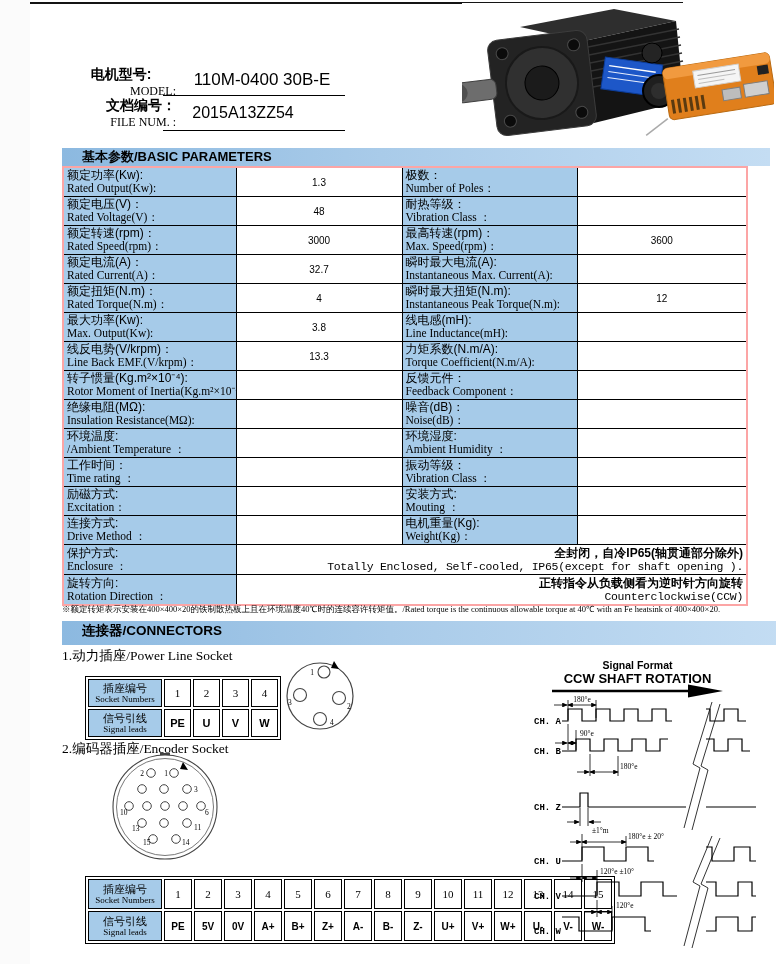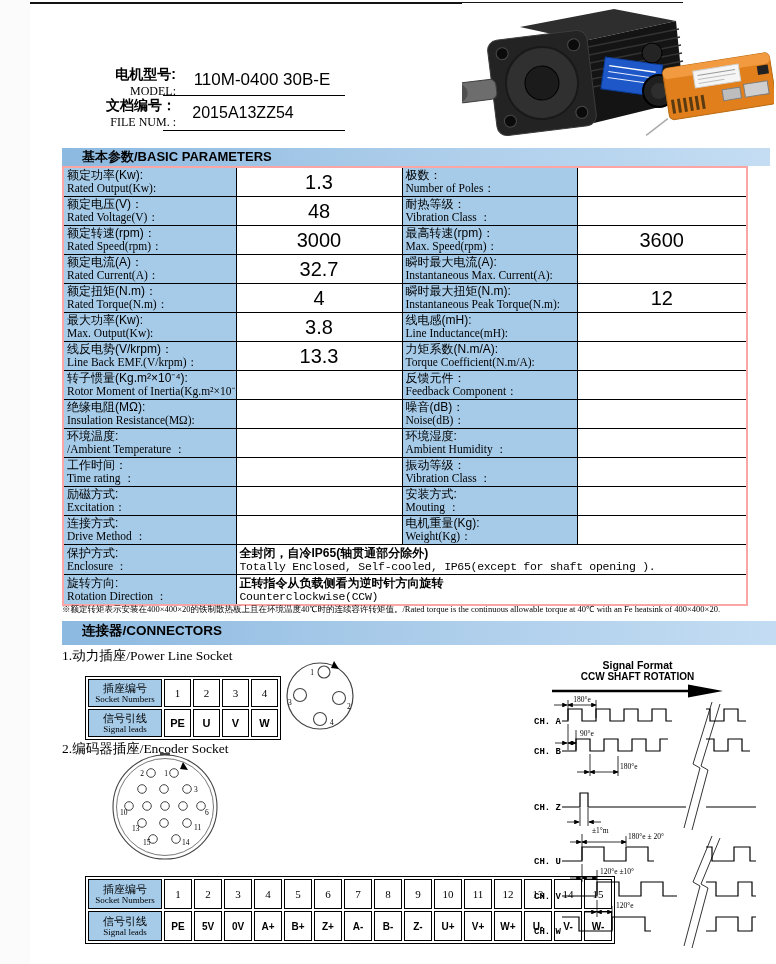--- a/index.html
+++ b/index.html
@@ -20,22 +20,22 @@
         font-size:13px;font-weight:bold;
         background:linear-gradient(90deg,#8cb9e0 0%,#a9cbe9 45%,#c4ddf3 100%);}
 
   
   table.params{position:absolute;left:62px;top:166px;width:684px;border-collapse:collapse;
                border:2px solid #fca5a5;table-layout:fixed;background:#fff;}
   table.params td{border:1px solid #000;padding:1px 3px;vertical-align:middle;overflow:hidden;}
   td.cell-label{background:#a6cbe9;}
   td.cell-label .cn{font-size:12px;line-height:13px;white-space:nowrap;}
   td.cell-label .en{font-size:11.5px;line-height:13px;font-family:"Liberation Serif",serif;white-space:nowrap;}
-  td.cell-value{text-align:center;font-size:20px;}
-  td.cell-fullvalue{text-align:left;}
+  td.cell-value{text-align:center;font-size:10px;}
+  td.cell-fullvalue{text-align:right;}
   td.cell-fullvalue .fv-cn{font-size:12px;line-height:14px;font-weight:bold;}
   td.cell-fullvalue .fv-en{font-size:11.5px;line-height:13px;font-family:"Liberation Mono",monospace;letter-spacing:-0.3px;}
 
   .footnote{position:absolute;left:62px;top:603px;width:712px;font-size:8.5px;white-space:nowrap;
             font-family:"Liberation Serif",serif;}
 
   .sub-title{position:absolute;font-size:13.5px;font-family:"Liberation Serif",serif;}
 
   
   table.conn{position:absolute;border-collapse:separate;border-spacing:2px;border:1.5px solid #000;background:#fff;}
@@ -49,36 +49,36 @@
   #power-table td.numcell{font-size:11px;font-family:"Liberation Serif",serif;}
   #power-table td.leadcell{font-size:11px;font-weight:bold;}
   #encoder-table{left:85px;top:876px;}
   #encoder-table td.conn-label{width:70px;height:28px;}
   #encoder-table td.conn-cell{width:24px;}
   #encoder-table td.numcell{font-size:11px;font-family:"Liberation Serif",serif;}
   #encoder-table td.leadcell{font-size:10px;font-weight:bold;}
 
   .sig-title{position:absolute;left:555px;top:659px;width:165px;text-align:center;font-weight:bold;}
   .sig-title .t1{font-size:10.5px;}
-  .sig-title .t2{font-size:10px;}
+  .sig-title .t2{font-size:13px;}
 
   svg text{font-family:"Liberation Serif",serif;}
   svg .chlab{font-family:"Liberation Mono",monospace;font-weight:bold;font-size:9px;}
   svg .ann{font-size:7.5px;}
   .wave{stroke:#000;stroke-width:1.2;fill:none;}
   .dim{stroke:#000;stroke-width:0.8;fill:none;}
 </style>
 </head>
 <body>
 
 <div class="page">
   <div class="left-margin"></div>
   <div class="top-rule"></div>
 
-  <div class="hdr-cn" style="left:66px;top:66px;">电机型号:</div>
+  <div class="hdr-cn" style="left:66px;top:66px;text-align:center;">电机型号:</div>
   <div class="hdr-en" style="left:66px;top:84px;">MODEL:</div>
   <div class="hdr-val" style="left:178px;top:70px;width:168px;">110M-0400 30B-E</div>
   <div class="uline" style="left:163px;top:70px;width:182px;height:25px;"></div>
   <div class="hdr-cn" style="left:66px;top:97px;">文档编号：</div>
   <div class="hdr-en" style="left:66px;top:115px;">FILE NUM. :</div>
   <div class="hdr-val" style="left:168px;top:104px;width:150px;font-size:16px;">2015A13ZZ54</div>
   <div class="uline" style="left:163px;top:104px;width:182px;height:26px;"></div>
 
   <svg style="position:absolute;left:462px;top:3px;" width="312" height="141" viewBox="0 0 312 141">
     <rect x="0" y="0" width="312" height="141" fill="#ffffff"></rect>

